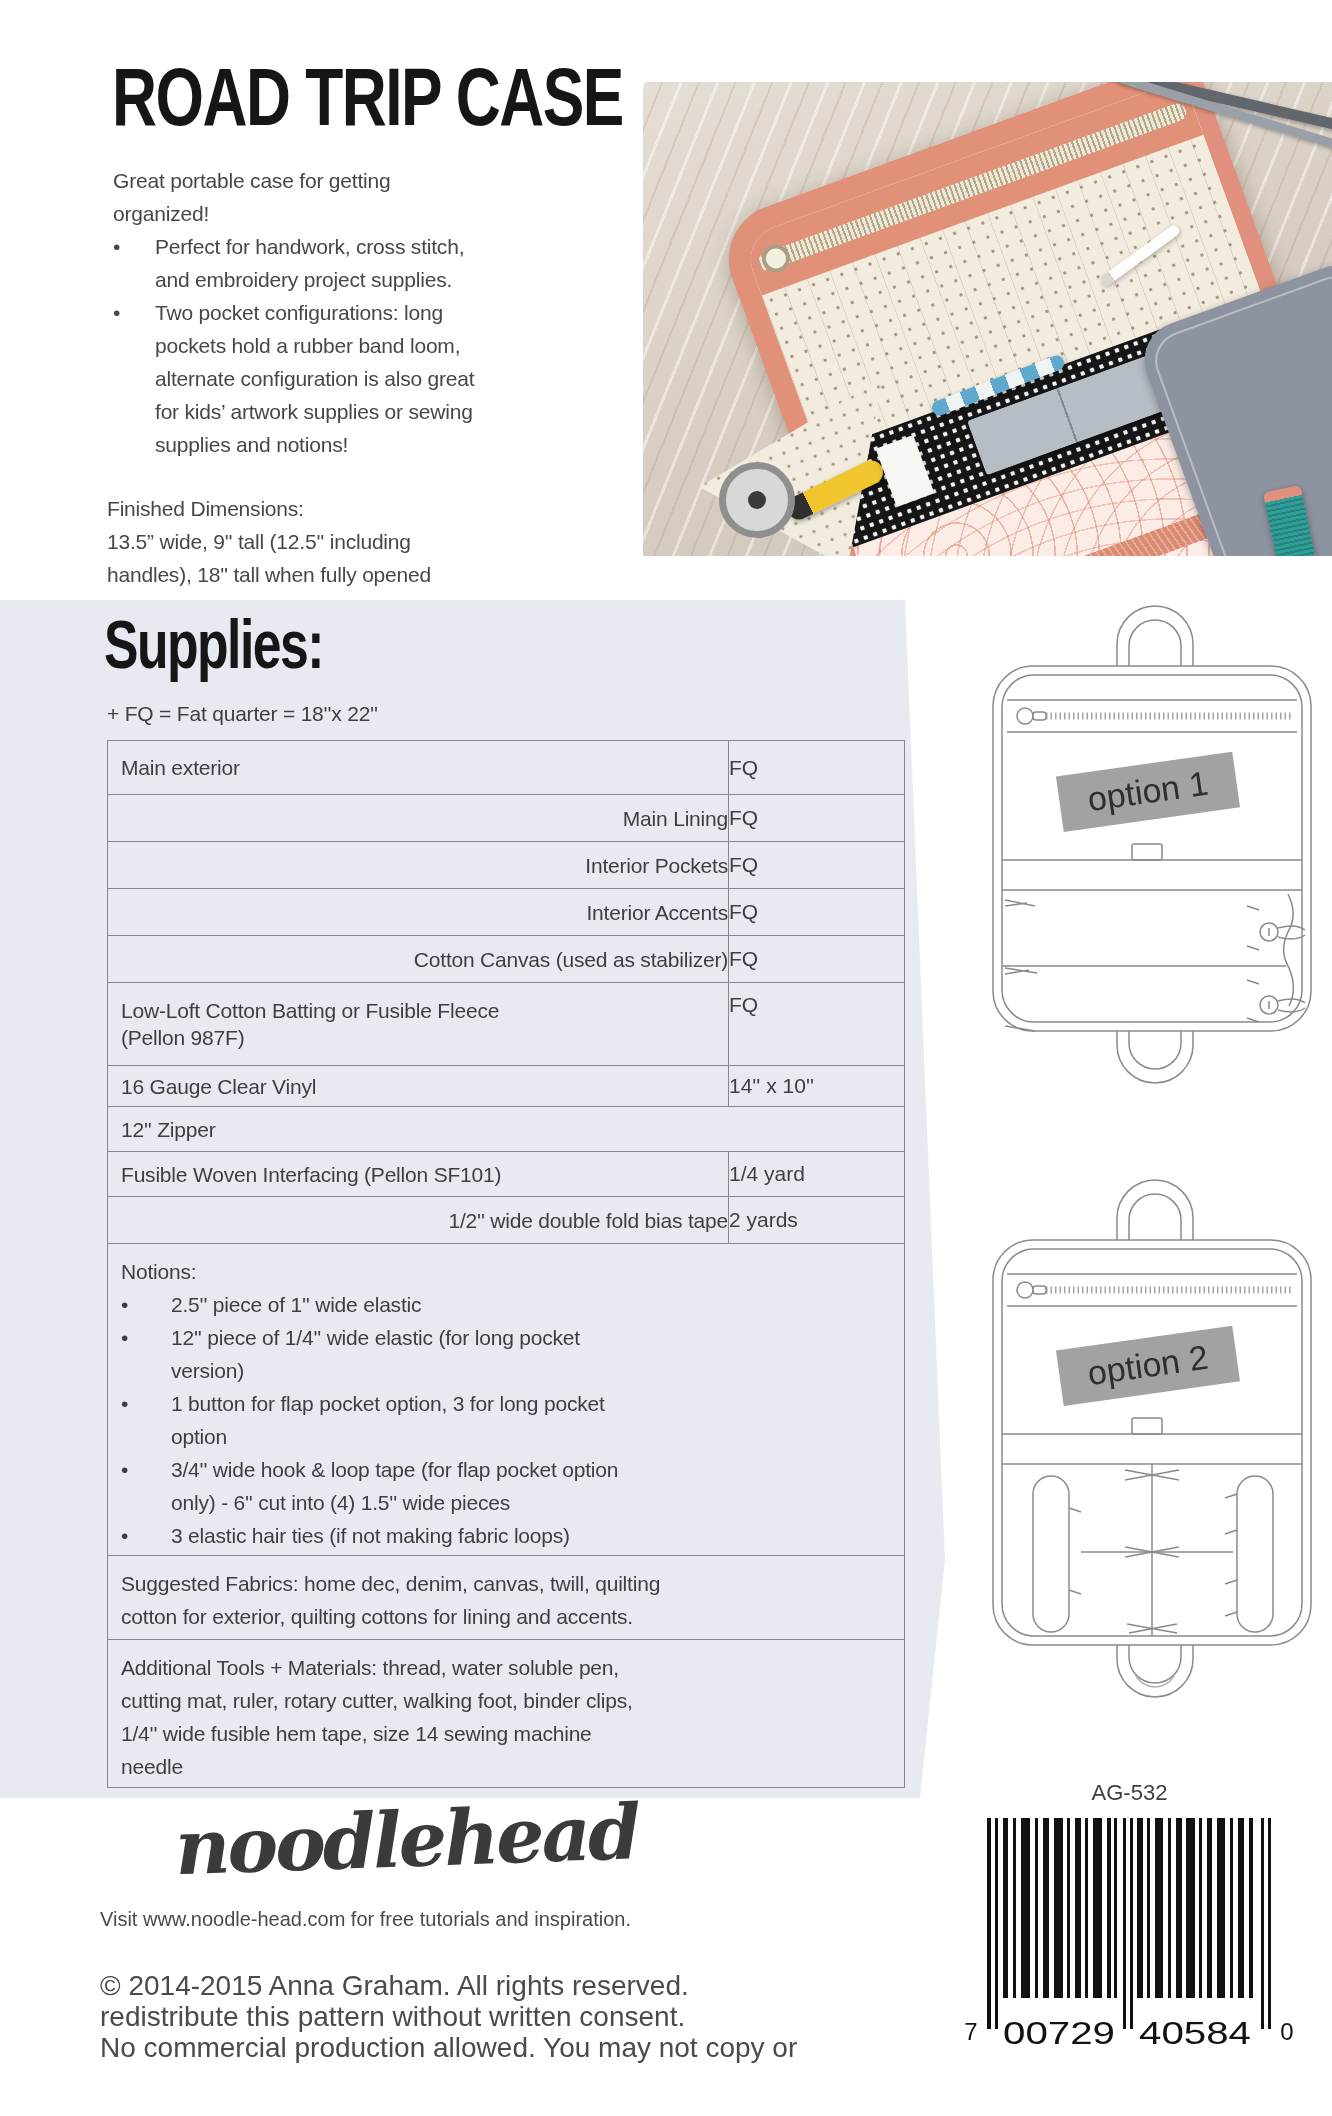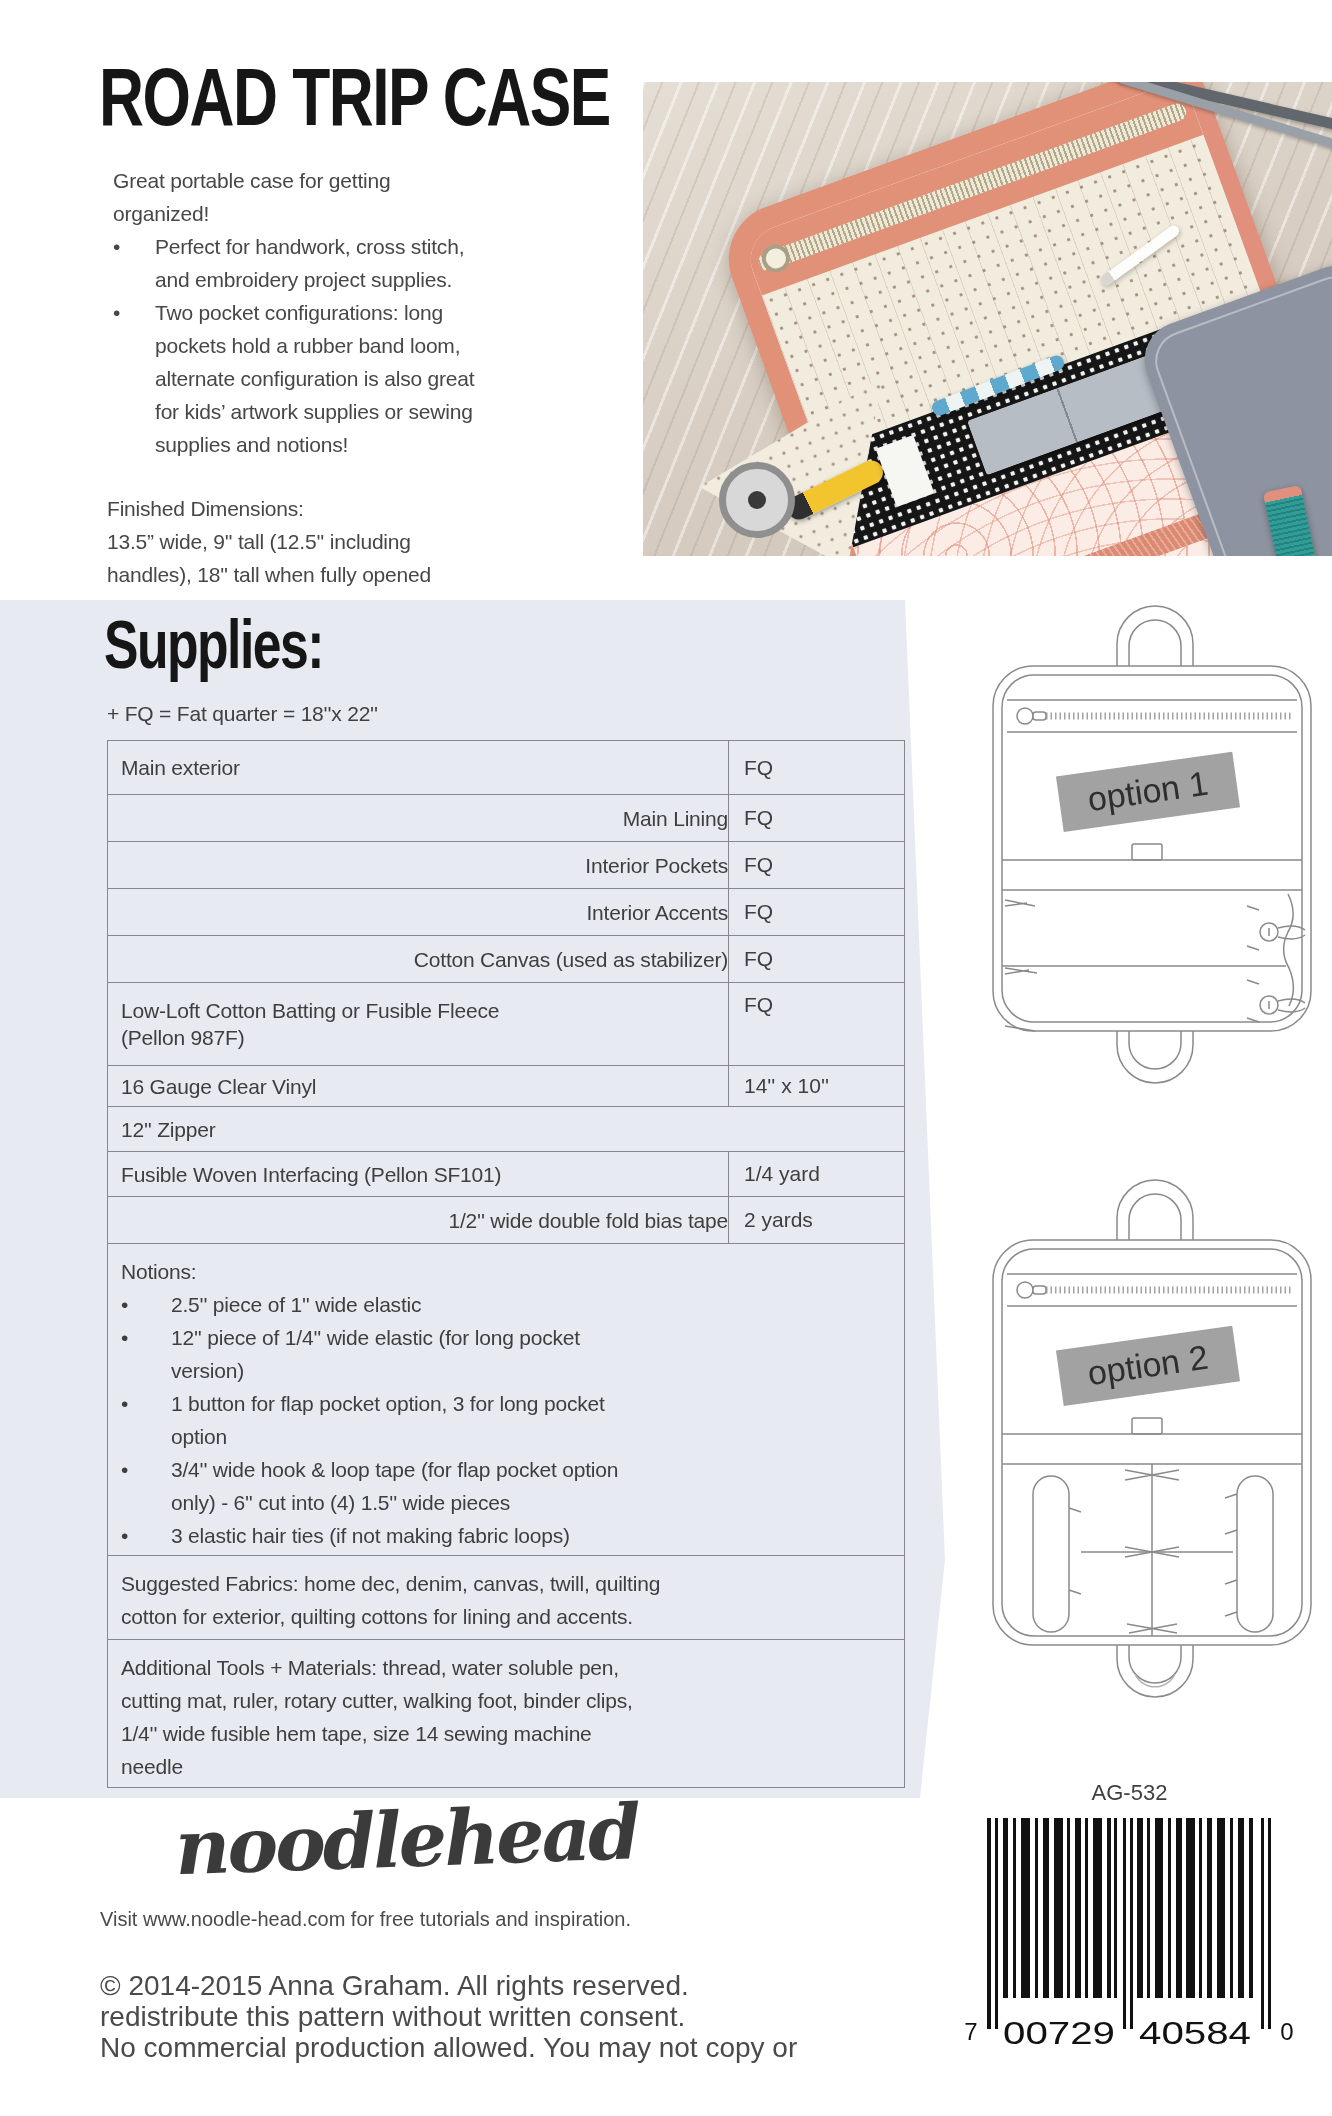--- a/index.html
+++ b/index.html
@@ -3,21 +3,21 @@
 <meta charset="utf-8">
 <style>
   html,body{margin:0;padding:0;background:#fff;}
   #page{position:relative;width:1332px;height:2116px;background:#ffffff;overflow:hidden;
         font-family:"Liberation Sans", sans-serif;color:#454545;}
   .abs{position:absolute;}
 
   
   .big-head{font-weight:700;color:#161616;line-height:1;white-space:nowrap;}
   .big-head .squeeze{display:inline-block;transform:scaleX(0.76);transform-origin:left top;letter-spacing:-2px;}
-  #title{left:99px;top:56px;font-size:82px;}
+  #title{left:112px;top:56px;font-size:82px;}
   #supplies-head{left:104px;top:610px;font-size:68px;}
 
   
   .body-txt{font-size:21px;line-height:33px;letter-spacing:-0.2px;color:#474747;}
   #intro{left:107px;top:164px;width:400px;margin-left:6px;}
   .bullet-row{display:flex;}
   .bullet-row .marker{width:42px;flex:none;}
   .bullet-row .marker::before{content:"•";}
   #dims{left:107px;top:492px;width:430px;}
 
@@ -88,21 +88,21 @@
     clip-path:polygon(0 0, 905px 0, 945px 960px, 920px 1198px, 0 1198px);}
 
   #fq-note{left:107px;top:702px;font-size:21px;color:#3f3f3f;letter-spacing:-0.2px;}
 
   
   #supplies-table{left:107px;top:740px;width:798px;border:1px solid #85878c;box-sizing:border-box;}
   .t-row{display:flex;border-top:1px solid #85878c;box-sizing:border-box;align-items:center;}
   .t-row:first-child{border-top:none;}
   .t-item{flex:1 1 auto;padding-left:13px;font-size:21px;color:#3e3e3e;letter-spacing:-0.2px;line-height:27px;}
   .t-qty{flex:0 0 176px;align-self:stretch;display:flex;align-items:center;border-left:1px solid #85878c;
-    padding-left:15px;font-size:21px;color:#3e3e3e;box-sizing:border-box;}
+    padding-left:0;font-size:21px;color:#3e3e3e;box-sizing:border-box;}
   .h53{height:53px;} .h47{height:47px;text-align:right;} .h83{height:83px;} .h41{height:41px;} .h45{height:45px;}
   .top-align .t-qty{align-items:flex-start;padding-top:10px;}
   .block{display:block;padding:11px 14px 0 13px;font-size:21px;line-height:33px;color:#3e3e3e;letter-spacing:-0.2px;box-sizing:border-box;}
   #notions-block{height:312px;}
   #fabrics-block{height:84px;}
   #tools-block{height:148px;}
   .n-item{display:flex;}
   .n-item .marker{width:50px;flex:none;}
   .n-item .marker::before{content:"•";}
 

